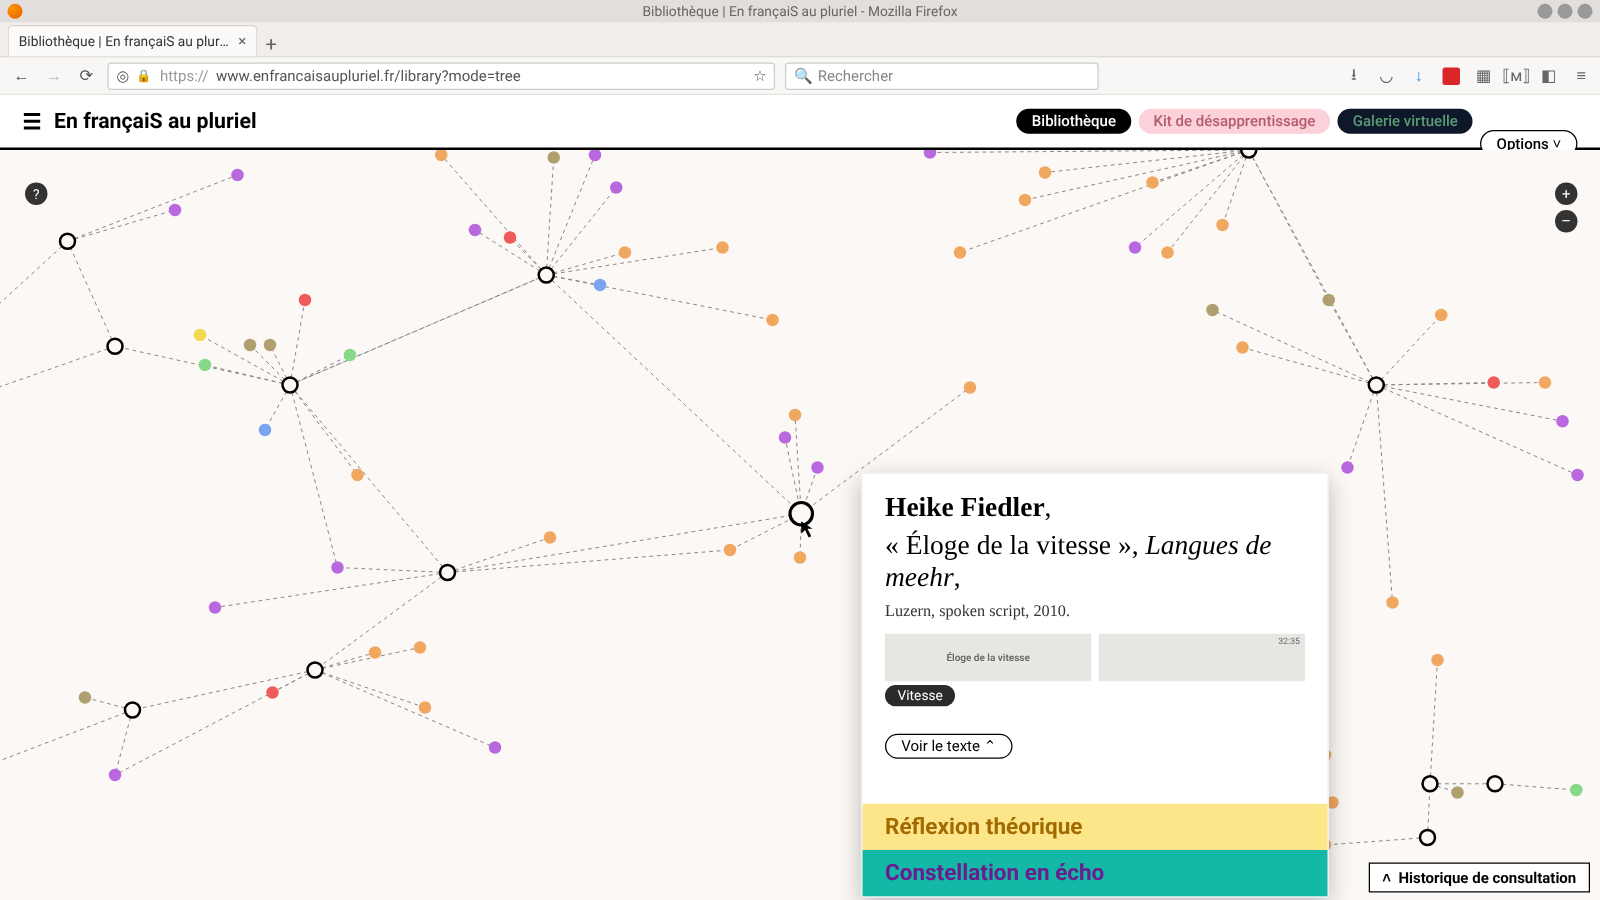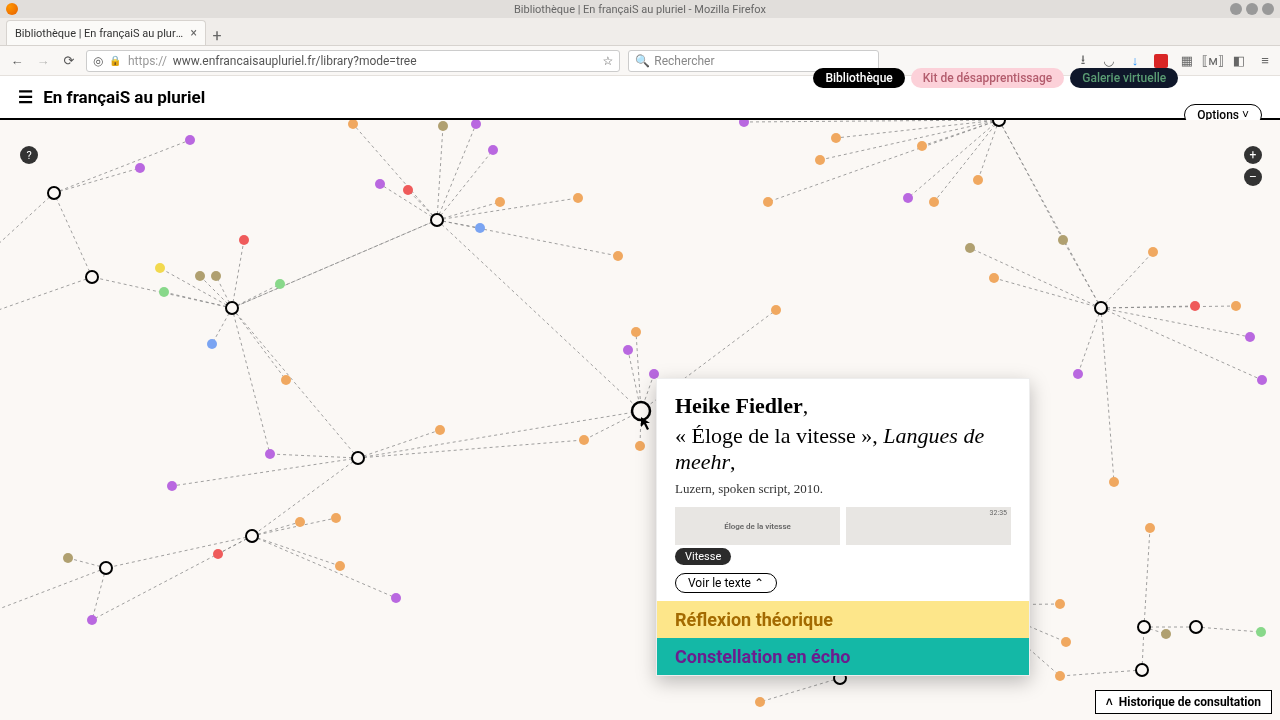--- a/index.html
+++ b/index.html
@@ -25,49 +25,49 @@
 .ub-url .lock { font-size:10px; color:#666;}
 .ub-search { flex:0.25; height:22px; border:1px solid #ccc; border-radius:3px; display:flex; align-items:center; padding:0 6px; gap:4px; font-size:12px; color:#888; background:#fff;}
 .ub-icons { margin-left:auto; display:flex; gap:12px; align-items:center;}
 .ub-icons .ic { width:14px; height:14px; color:#666; font-size:13px; display:flex; align-items:center; justify-content:center;}
 .shield-red { width:14px; height:14px; background:#d92626; border-radius:2px;}
 
 
 .app-header { height:44px; background:#fff; display:flex; align-items:center; padding:0 18px; border-bottom:2px solid #000;}
 .app-header .site { font-weight:700; font-size:17px; display:flex; align-items:center; gap:10px;}
 .app-header .burger { font-size:17px;}
-.app-header .pills { margin-left:auto; display:flex; gap:6px; align-items:flex-start;}
+.app-header .pills { margin-left:auto; display:flex; gap:6px; align-items:center;}
 .pill { padding:3px 12px; border-radius:12px; font-size:12px; font-weight:500;}
 .pill.active { background:#000; color:#fff;}
 .pill.pink { background:#fcd1d9; color:#b35c6d;}
 .pill.green { background:#0f172a; color:#5a9c73;}
 .pill.options { border:1.5px solid #000; background:#fff; color:#000;margin-top:36px;}
 
 
 .canvas { position:absolute; top:120px; left:0; right:0; bottom:0; background:#fbf8f5; overflow:hidden;}
 .canvas svg.graph { position:absolute; top:0; left:0; }
 .help-btn { position:absolute; top:26px; left:20px; width:18px; height:18px; background:#333; color:#fff; border-radius:50%; font-size:11px; display:flex; align-items:center; justify-content:center; cursor:pointer;}
 .zoom-ctrls { position:absolute; top:26px; right:18px; display:flex; flex-direction:column; gap:4px;}
 .zoom-ctrls .z { width:18px; height:18px; background:#333; color:#fff; border-radius:50%; font-size:12px; display:flex; align-items:center; justify-content:center; cursor:pointer;}
 
 
-.popup { position:absolute; left:656px; top:258px; width:374px; background:#fff; box-shadow:0 6px 18px rgba(0,0,0,0.25); border:1px solid #eee;}
+.popup { position:absolute; left:689px; top:258px; width:374px; background:#fff; box-shadow:0 6px 18px rgba(0,0,0,0.25); border:1px solid #eee;}
 .popup .pad { padding:14px 18px 8px;}
 .popup .author { font-family:Georgia,serif; font-size:22px; font-weight:700;}
 .popup .author .comma { font-weight:400;}
 .popup .title-line { font-family:Georgia,serif; font-size:22px; margin-top:4px;}
 .popup .title-line .italic { font-style:italic;}
 .popup .pub { font-family:Georgia,serif; font-size:13px; color:#333; margin-top:6px;}
 .popup .thumbs { display:flex; gap:6px; margin-top:10px;}
 .popup .thumb { flex:1; height:38px; background:#e8e6e3; display:flex; align-items:center; justify-content:center; font-size:8px; color:#666; position:relative;}
 .popup .thumb .tl { font-weight:600;}
 .popup .tag { display:inline-block; background:#2b2b2b; color:#fff; font-size:11px; padding:2px 10px; border-radius:10px; }
-.popup .view-btn { display:inline-block; font-size:12px; border:1.5px solid #000; border-radius:12px; padding:2px 12px; margin-top:8px; cursor:pointer;}
+.popup .view-btn { display:inline-block; font-size:12px; border:1.5px solid #000; border-radius:12px; padding:2px 12px; margin-top:22px; cursor:pointer;}
 .popup .bottom-links div { padding:8px 18px; font-size:18px; font-weight:700;}
-.popup .bl-yellow { background:#fde68a; color:#a36a00;}
+.popup .bl-yellow { background:#fde68a; color:#a36a00;margin-top:28px;}
 .popup .bl-orange { background:#f5b560; color:#b5560a;}
 .popup .bl-purple { background:#14b8a6; color:#6b1d8e;}
 
 
 .history { position:absolute; right:8px; bottom:6px; border:1.5px solid #000; background:#fff; padding:4px 10px; font-size:12px; font-weight:700; cursor:pointer;}
 </style>
 </head>
 <body>
 
 <div class="os-bar">

